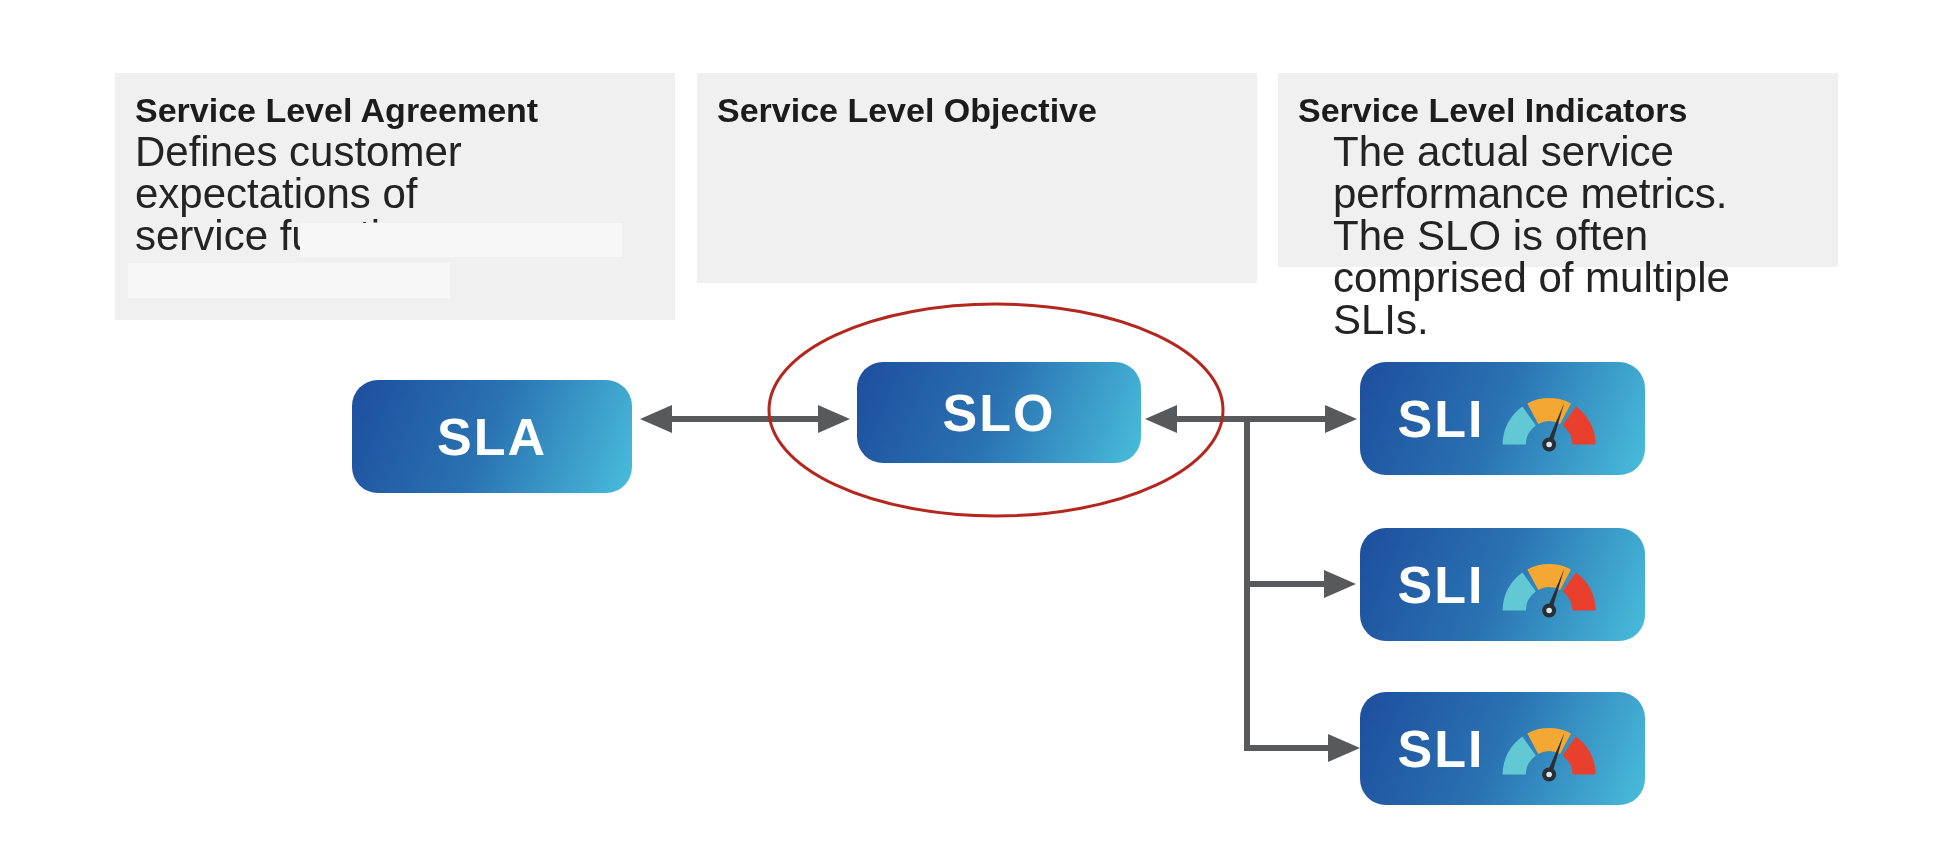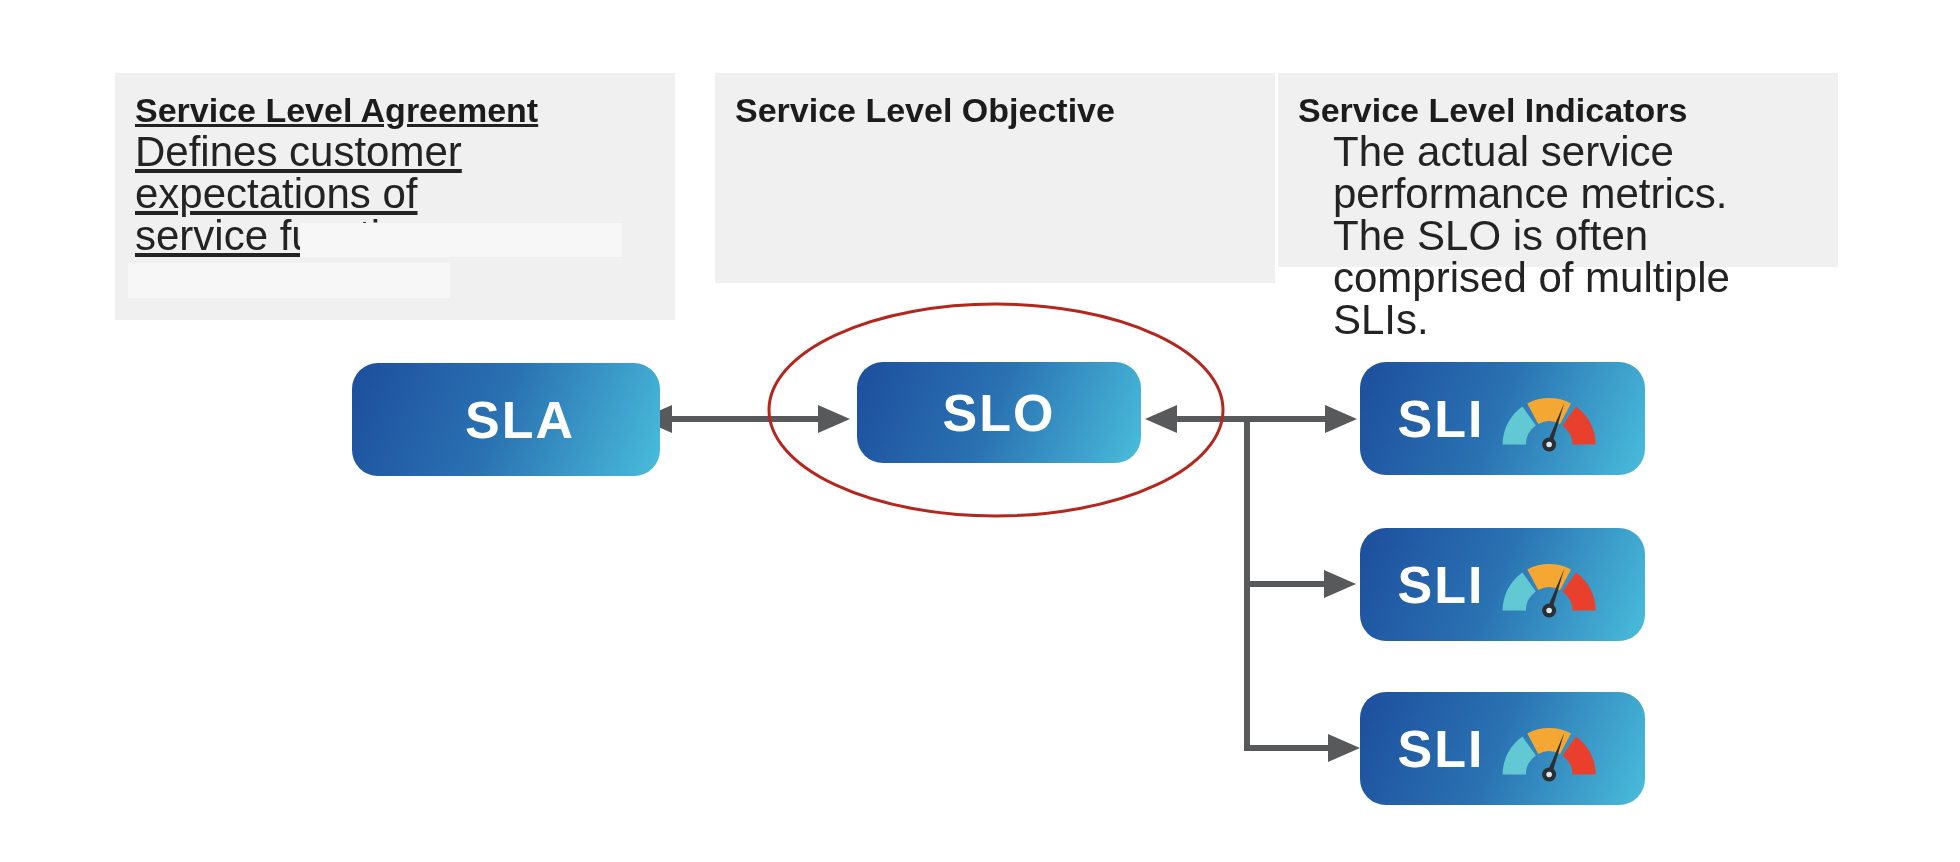--- a/index.html
+++ b/index.html
@@ -7,38 +7,38 @@
     position:relative;width:1960px;height:862px;background:#ffffff;overflow:hidden;
     font-family:"Liberation Sans", sans-serif;
   }
   
   .card{
     position:absolute;top:73px;background:#f0f0f0;
     padding:16px 20px;box-sizing:border-box;color:#232323;
   }
   .card-title{font-size:34px;line-height:42px;font-weight:700;color:#1c1c1c;}
   .card-body{font-size:42px;line-height:42px;font-weight:400;}
-  #card-sla{left:115px;width:560px;height:247px;text-decoration:underline;}
-  #card-slo{left:715px;width:560px;height:210px;}
+  #card-sla{left:115px;width:560px;height:247px;}
+  #card-slo{left:697px;width:560px;height:210px;}
   #card-sli{left:1278px;width:560px;height:194px;}
   #card-sla .card-body{max-width:400px;}
   #card-slo .card-body{max-width:465px;}
   #card-sli .card-body{max-width:440px;margin-left:35px;}
   .redact{position:absolute;background:#f7f7f7;}
   #redact-1{left:185px;top:150px;width:322px;height:34px;}
   #redact-2{left:13px;top:190px;width:322px;height:35px;}
   
   .node{
     position:absolute;border-radius:26px;
     background:linear-gradient(112deg,#1d4e9d 0%,#2a72b2 48%,#49bddb 100%);
     display:flex;align-items:center;justify-content:center;
     color:#ffffff;font-weight:700;font-size:52px;letter-spacing:2px;
     z-index:2;
   }
-  #node-sla{left:352px;top:363px;width:280px;height:113px;padding-left:28px;}
+  #node-sla{left:352px;top:380px;width:280px;height:113px;}
   #node-slo{left:857px;top:362px;width:284px;height:101px;}
   .node-sli{left:1360px;width:285px;height:113px;gap:11px;}
   #node-sli-1{top:362px;}
   #node-sli-2{top:528px;}
   #node-sli-3{top:692px;}
   .gauge{width:112px;height:67px;display:block;}
   
   #connector-layer{position:absolute;left:0;top:0;z-index:1;}
   #highlight-layer{position:absolute;left:0;top:0;z-index:3;pointer-events:none;}
 </style>

